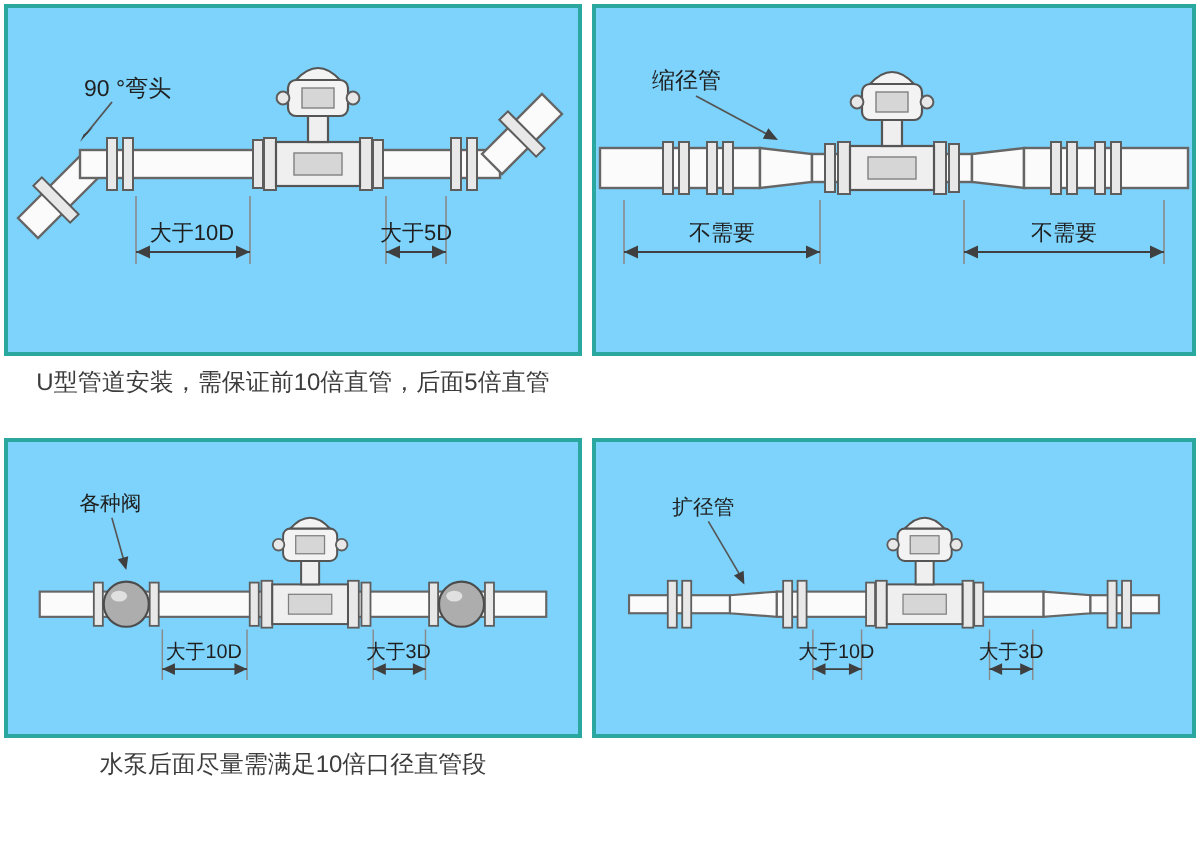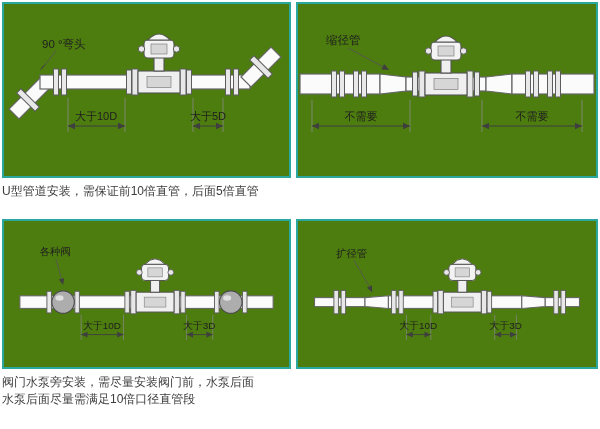--- a/index.html
+++ b/index.html
@@ -1,24 +1,24 @@
 <!DOCTYPE html>
 <html><head>
 <meta charset="utf-8">
 <style>
   * { box-sizing: border-box; margin: 0; padding: 0; }
   html, body { width: 600px; height: 429px; }
   body { background: #ffffff; font-family: "Liberation Sans", "DejaVu Sans", sans-serif; }
   .page { width: 600px; height: 429px; padding: 2px; overflow: hidden; background: #ffffff; }
   .grid { display: grid; grid-template-columns: 289px 302px; column-gap: 5px; row-gap: 15px; }
   .cell { display: flex; flex-direction: column; }
-  .panel { border: 2px solid #2aa8a0; background: #4d7c0f; }
+  .panel { border: 2px solid #2aa8a0; background: #7dd3fc; }
   .panel-top { height: 176px; }
   .panel-bottom { height: 150px; }
-  .caption { color: #3c3c3c; font-size: 12px; }
+  .caption { text-align: center; color: #3c3c3c; font-size: 12px; }
   .caption-top { height: 26px; line-height: 26px; }
   .caption-bottom { height: 42px; padding-top: 5px; line-height: 17px; }
   svg.diagram { display: block; width: 100%; height: 100%; }
   .pipe   { fill: #fbfbfb; stroke: #666666; stroke-width: 1.2; }
   .fl     { fill: #e8e8e8; stroke: #5d5d5d; stroke-width: 1; }
   .mbody  { fill: #efefef; stroke: #555555; stroke-width: 1.1; }
   .strip  { fill: #d6d6d6; stroke: #808080; stroke-width: 0.7; }
   .head   { fill: #f3f3f3; stroke: #555555; stroke-width: 1.1; }
   .valveb { fill: #adadad; stroke: #4c4c4c; stroke-width: 1.2; }
   .hl     { fill: #e0e0e0; stroke: none; }
@@ -175,21 +175,20 @@
             <line class="ext" x1="187" y1="104" x2="187" y2="132"></line>
             <line class="ext" x1="216" y1="104" x2="216" y2="132"></line>
             <line class="dim" x1="187" y1="126" x2="216" y2="126"></line>
             <polygon class="arr" points="187,126 194,122.8 194,129.2"></polygon>
             <polygon class="arr" points="216,126 209,122.8 209,129.2"></polygon>
             <text class="dimtext" x="201" y="120">大于3D</text>
           </g>
         </svg>
       </div>
       <div class="caption caption-bottom">
-        <div>阀门水泵旁安装，需尽量安装阀门前，水泵后面</div>
         <div>水泵后面尽量需满足10倍口径直管段</div>
       </div>
     </div>
 
     <div class="cell">
       <div class="panel panel-bottom">
         <svg class="diagram" viewBox="0 0 298 162">
           <rect class="pipe" x="2" y="85" width="56" height="10"></rect>
           <polygon class="pipe" points="58,85 84,83 84,97 58,95"></polygon>
           <rect class="pipe" x="84" y="83" width="148" height="14"></rect>

